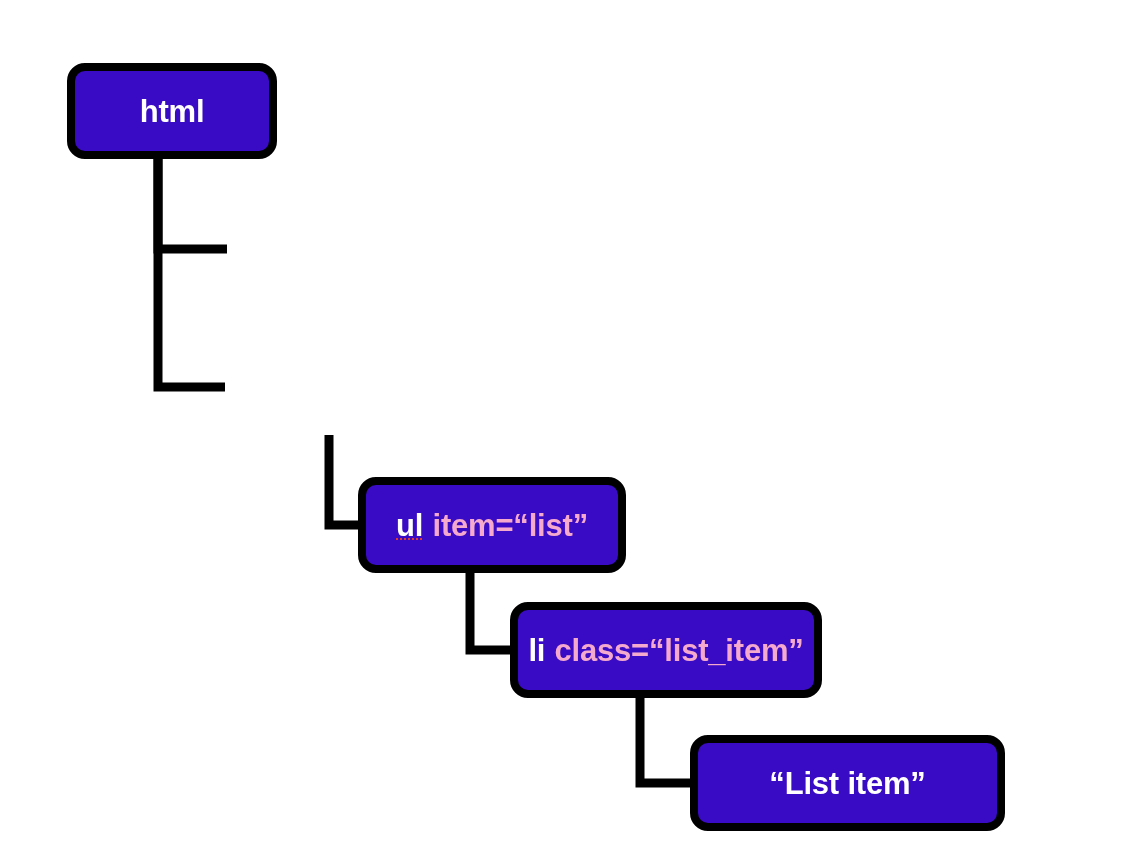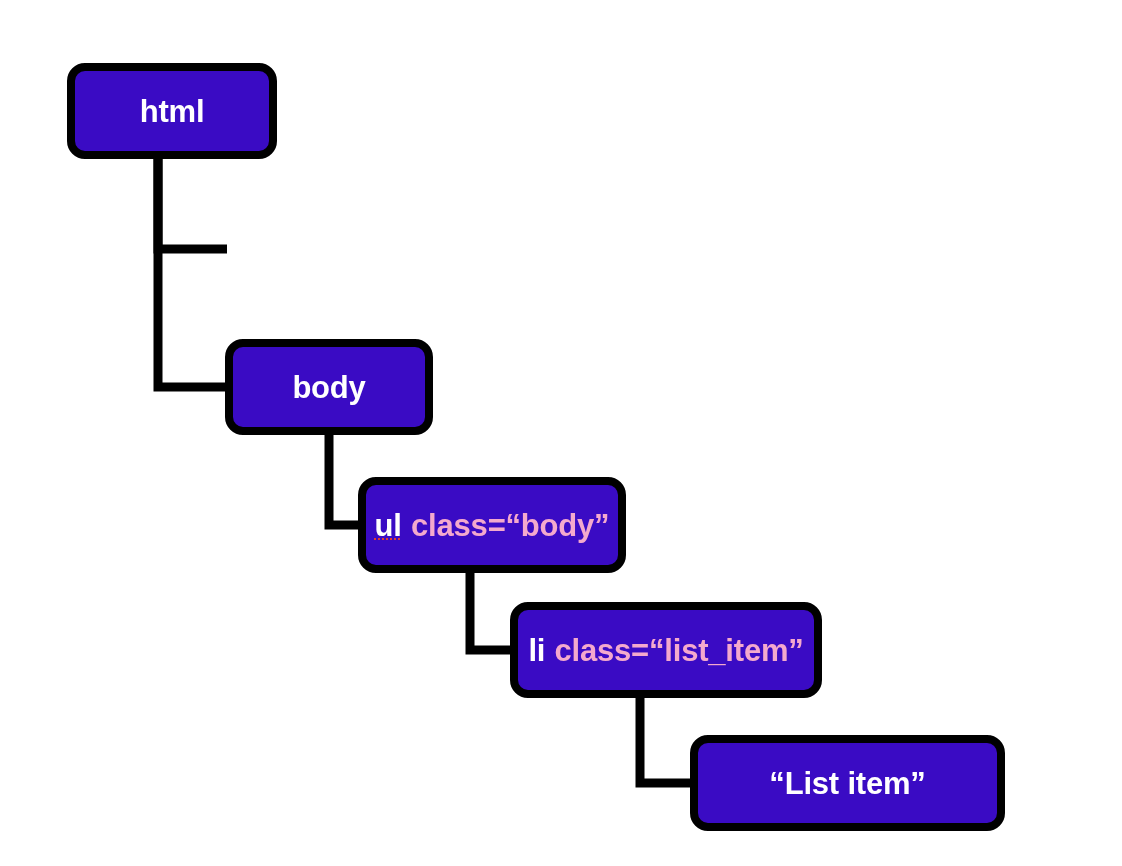--- a/index.html
+++ b/index.html
@@ -78,29 +78,24 @@
       <polyline points="640,690 640,775 690,775" fill="none" stroke="#000000" stroke-width="9" stroke-linecap="butt" stroke-linejoin="miter"></polyline>
     </svg>
 
   <div class="node" style="left: 67px; top: 55px; width: 210px; height: 96px; background: rgb(58, 11, 196); border-color: rgb(0, 0, 0);">
     <span class="node-text">
       <span class="tag">html</span>
     </span>
   </div>
 
 
-  <div class="node" style="left: 225px; top: 331px; width: 208px; height: 96px; background: rgb(58, 11, 196); border-color: rgb(0, 0, 0);">
-    <span class="node-text">
-      <span class="tag">body</span>
-    </span>
-  </div>
 
   <div class="node" style="left: 358px; top: 469px; width: 268px; height: 96px; background: rgb(58, 11, 196); border-color: rgb(0, 0, 0);">
     <span class="node-text">
-      <span class="tag misspelled">ul</span><span class="sp"></span><span class="attr">class=“body”</span>
+      <span class="tag misspelled">ul</span><span class="sp"></span><span class="attr">item=“list”</span>
     </span>
   </div>
 
   <div class="node" style="left: 510px; top: 594px; width: 312px; height: 96px; background: rgb(58, 11, 196); border-color: rgb(0, 0, 0);">
     <span class="node-text">
       <span class="tag">li</span><span class="sp"></span><span class="attr">class=“list_item”</span>
     </span>
   </div>
 
   <div class="node" style="left: 690px; top: 727px; width: 315px; height: 96px; background: rgb(58, 11, 196); border-color: rgb(0, 0, 0);">

